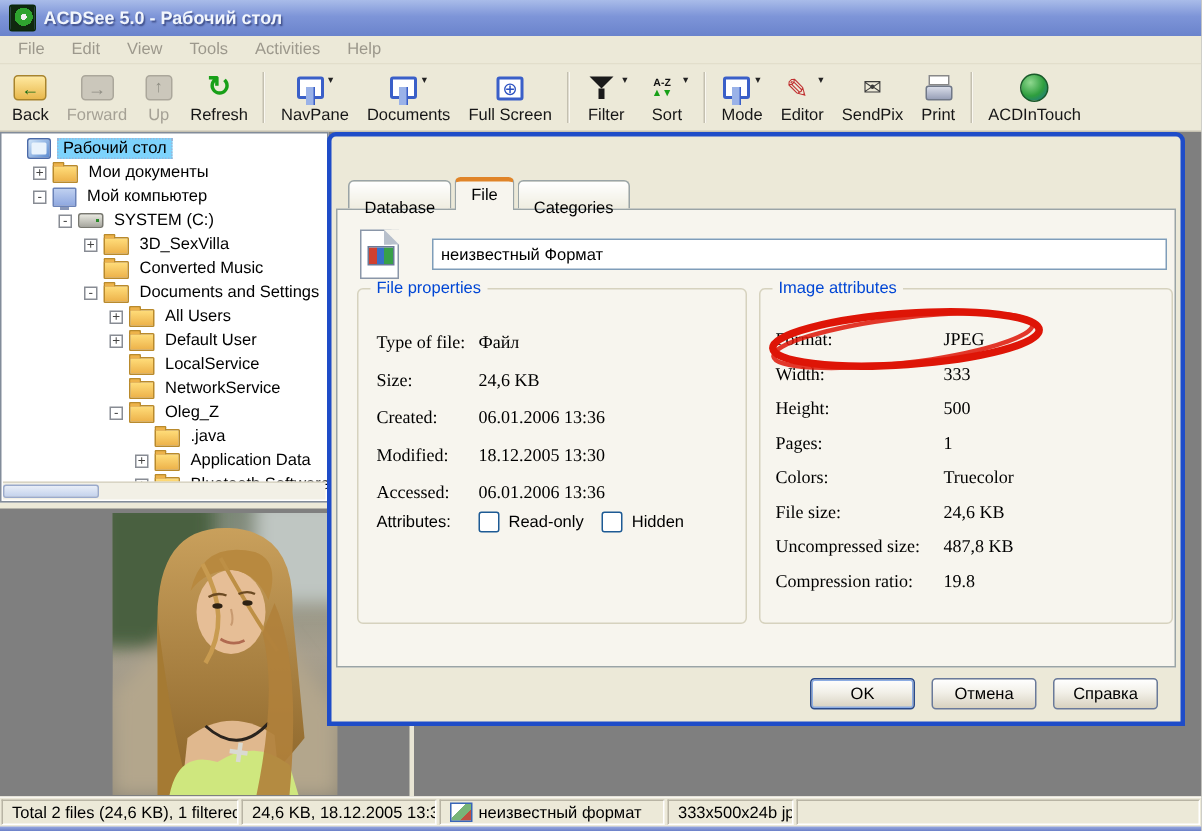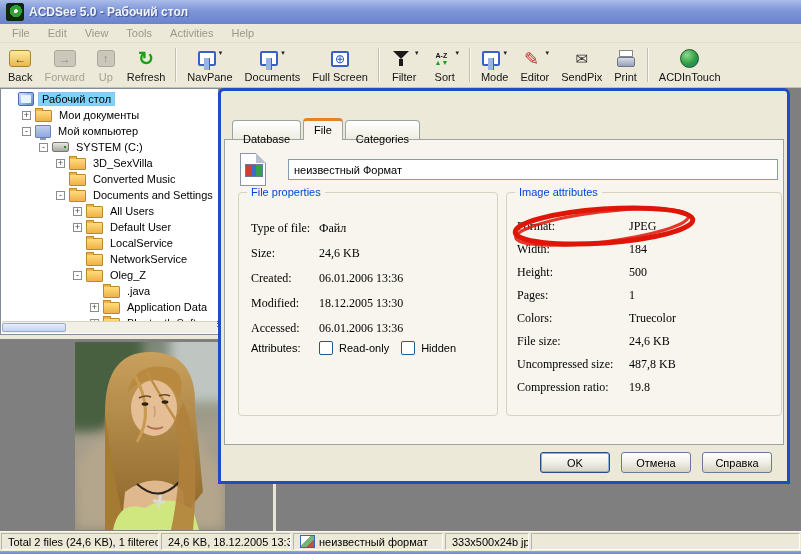--- a/index.html
+++ b/index.html
@@ -514,21 +514,21 @@
       <span class="gtitle">Image attributes</span>
       <div class="ia-rows">
 
           <div class="prow ia-row">
             <span class="plabel">Format:</span>
             <span class="pvalue">JPEG</span>
           </div>
 
           <div class="prow ia-row">
             <span class="plabel">Width:</span>
-            <span class="pvalue">184</span>
+            <span class="pvalue">333</span>
           </div>
 
           <div class="prow ia-row">
             <span class="plabel">Height:</span>
             <span class="pvalue">500</span>
           </div>
 
           <div class="prow ia-row">
             <span class="plabel">Pages:</span>
             <span class="pvalue">1</span>

